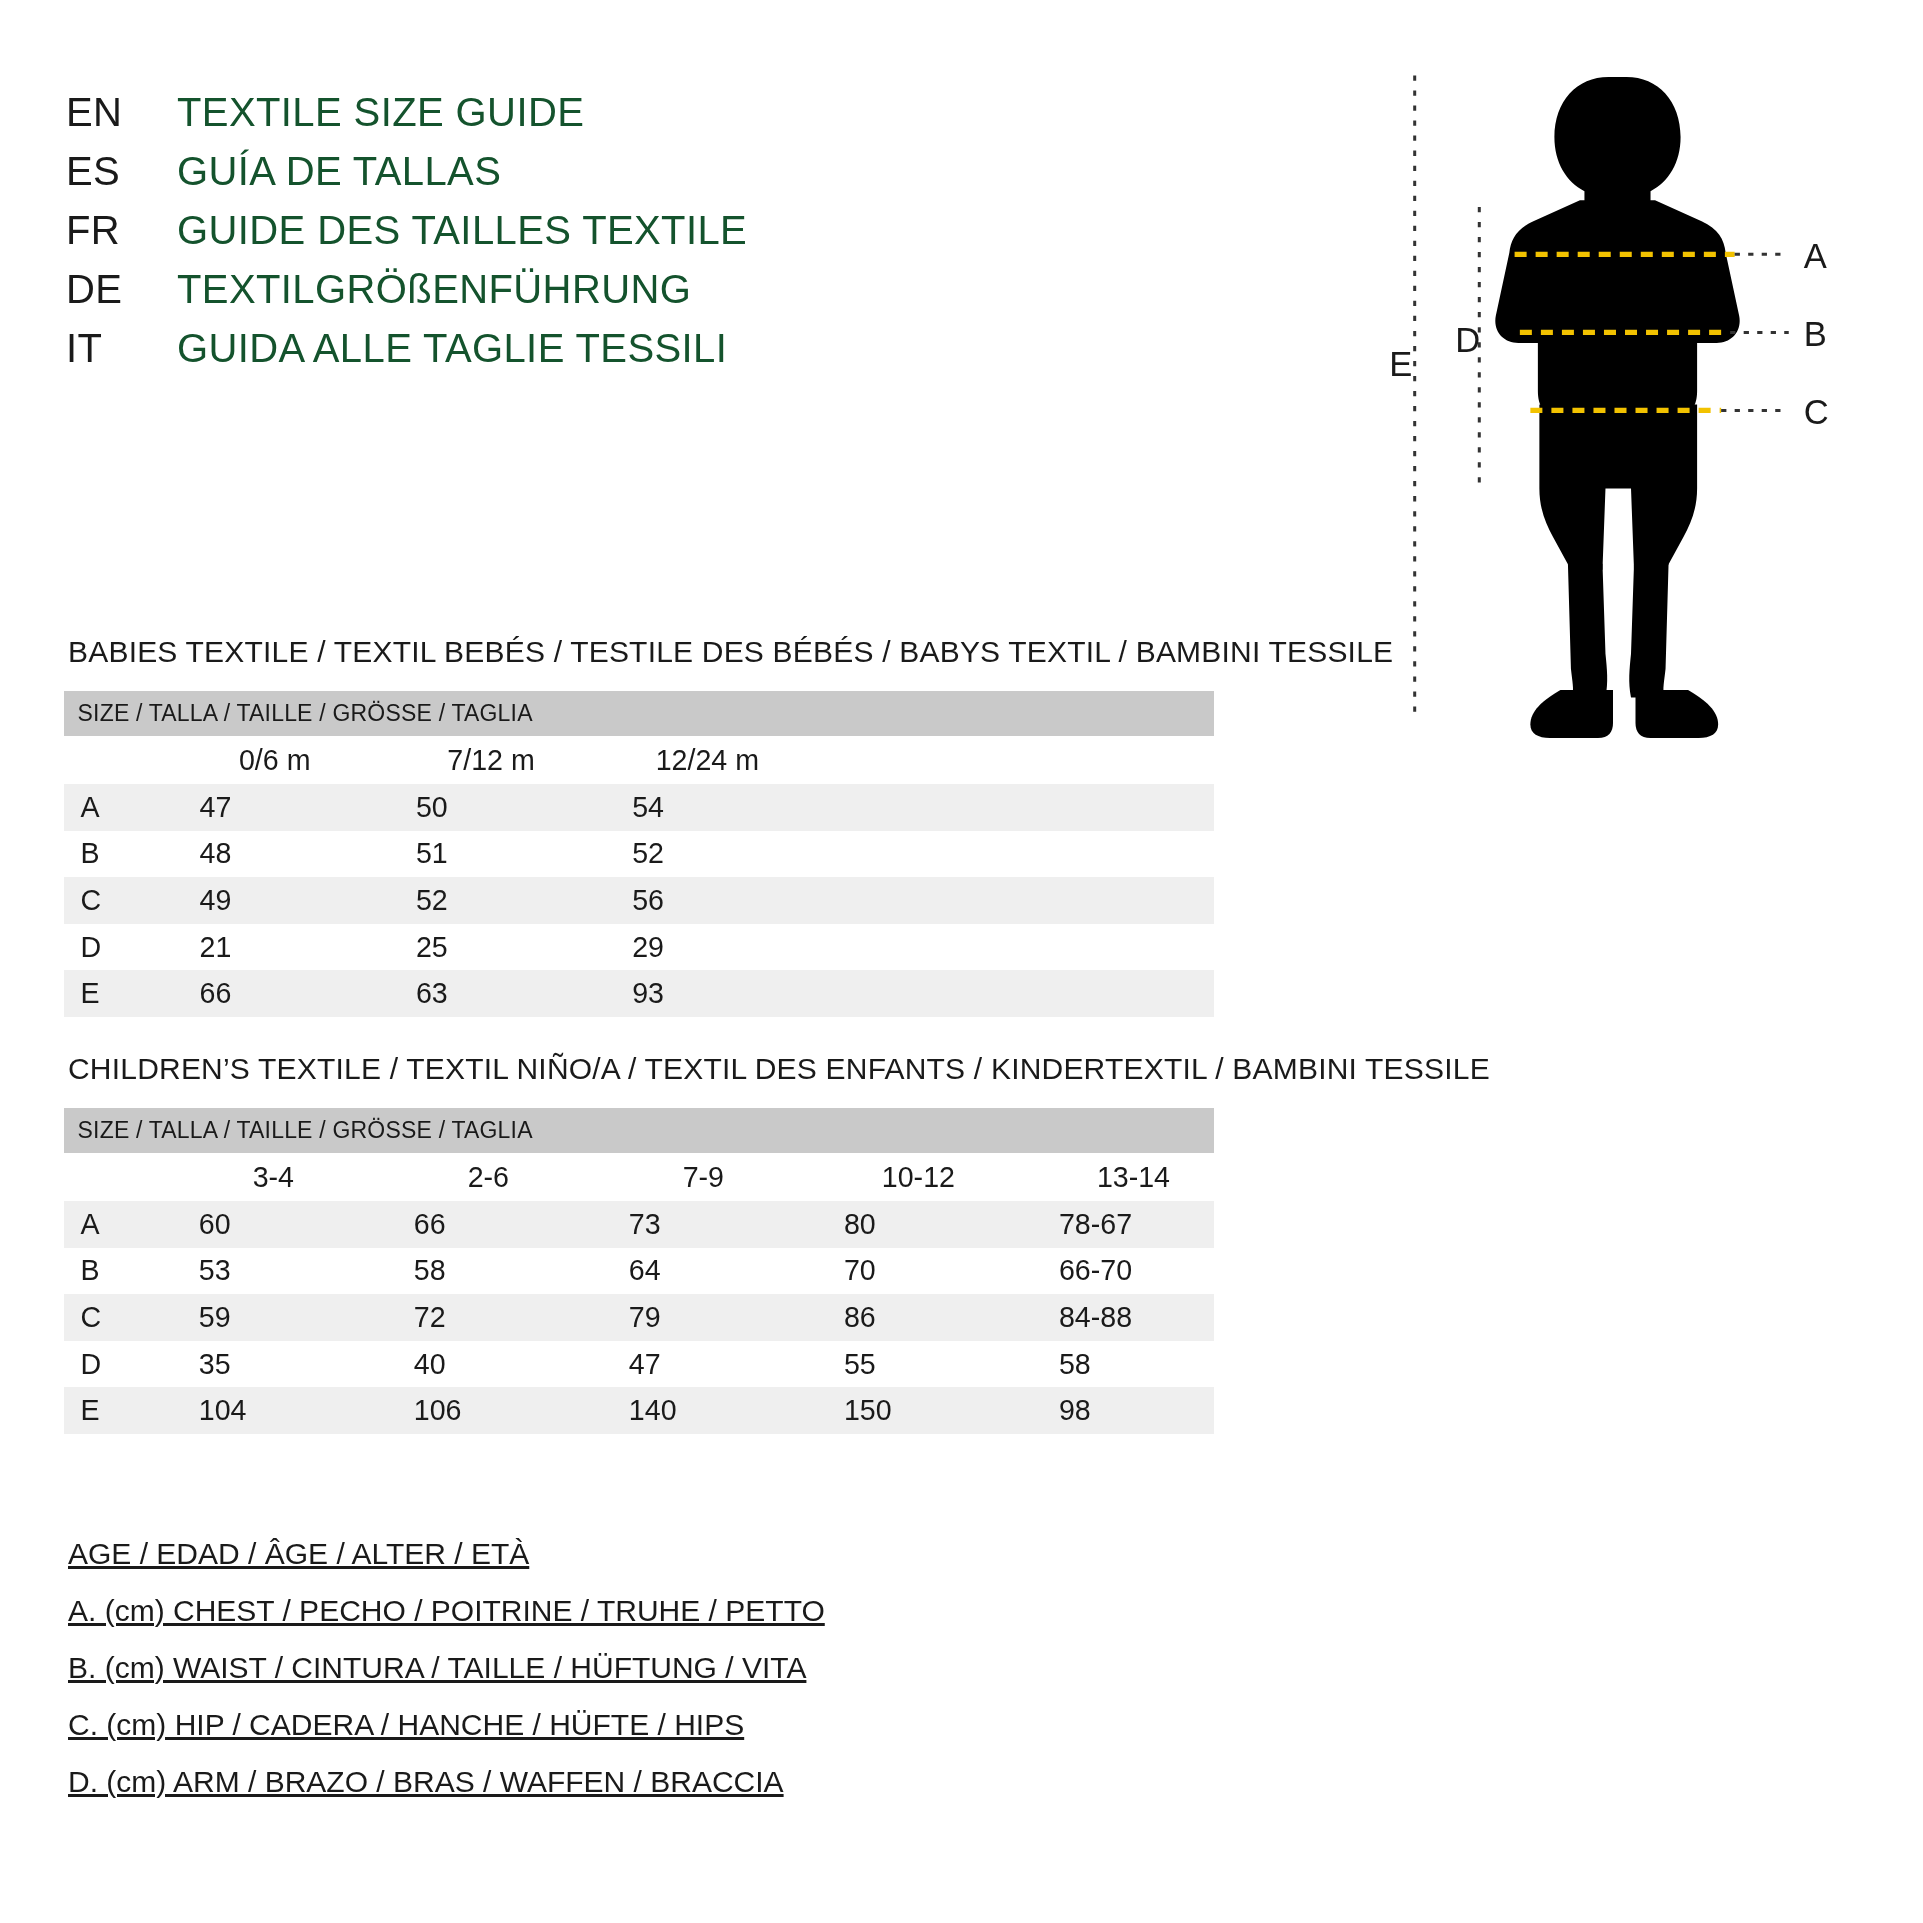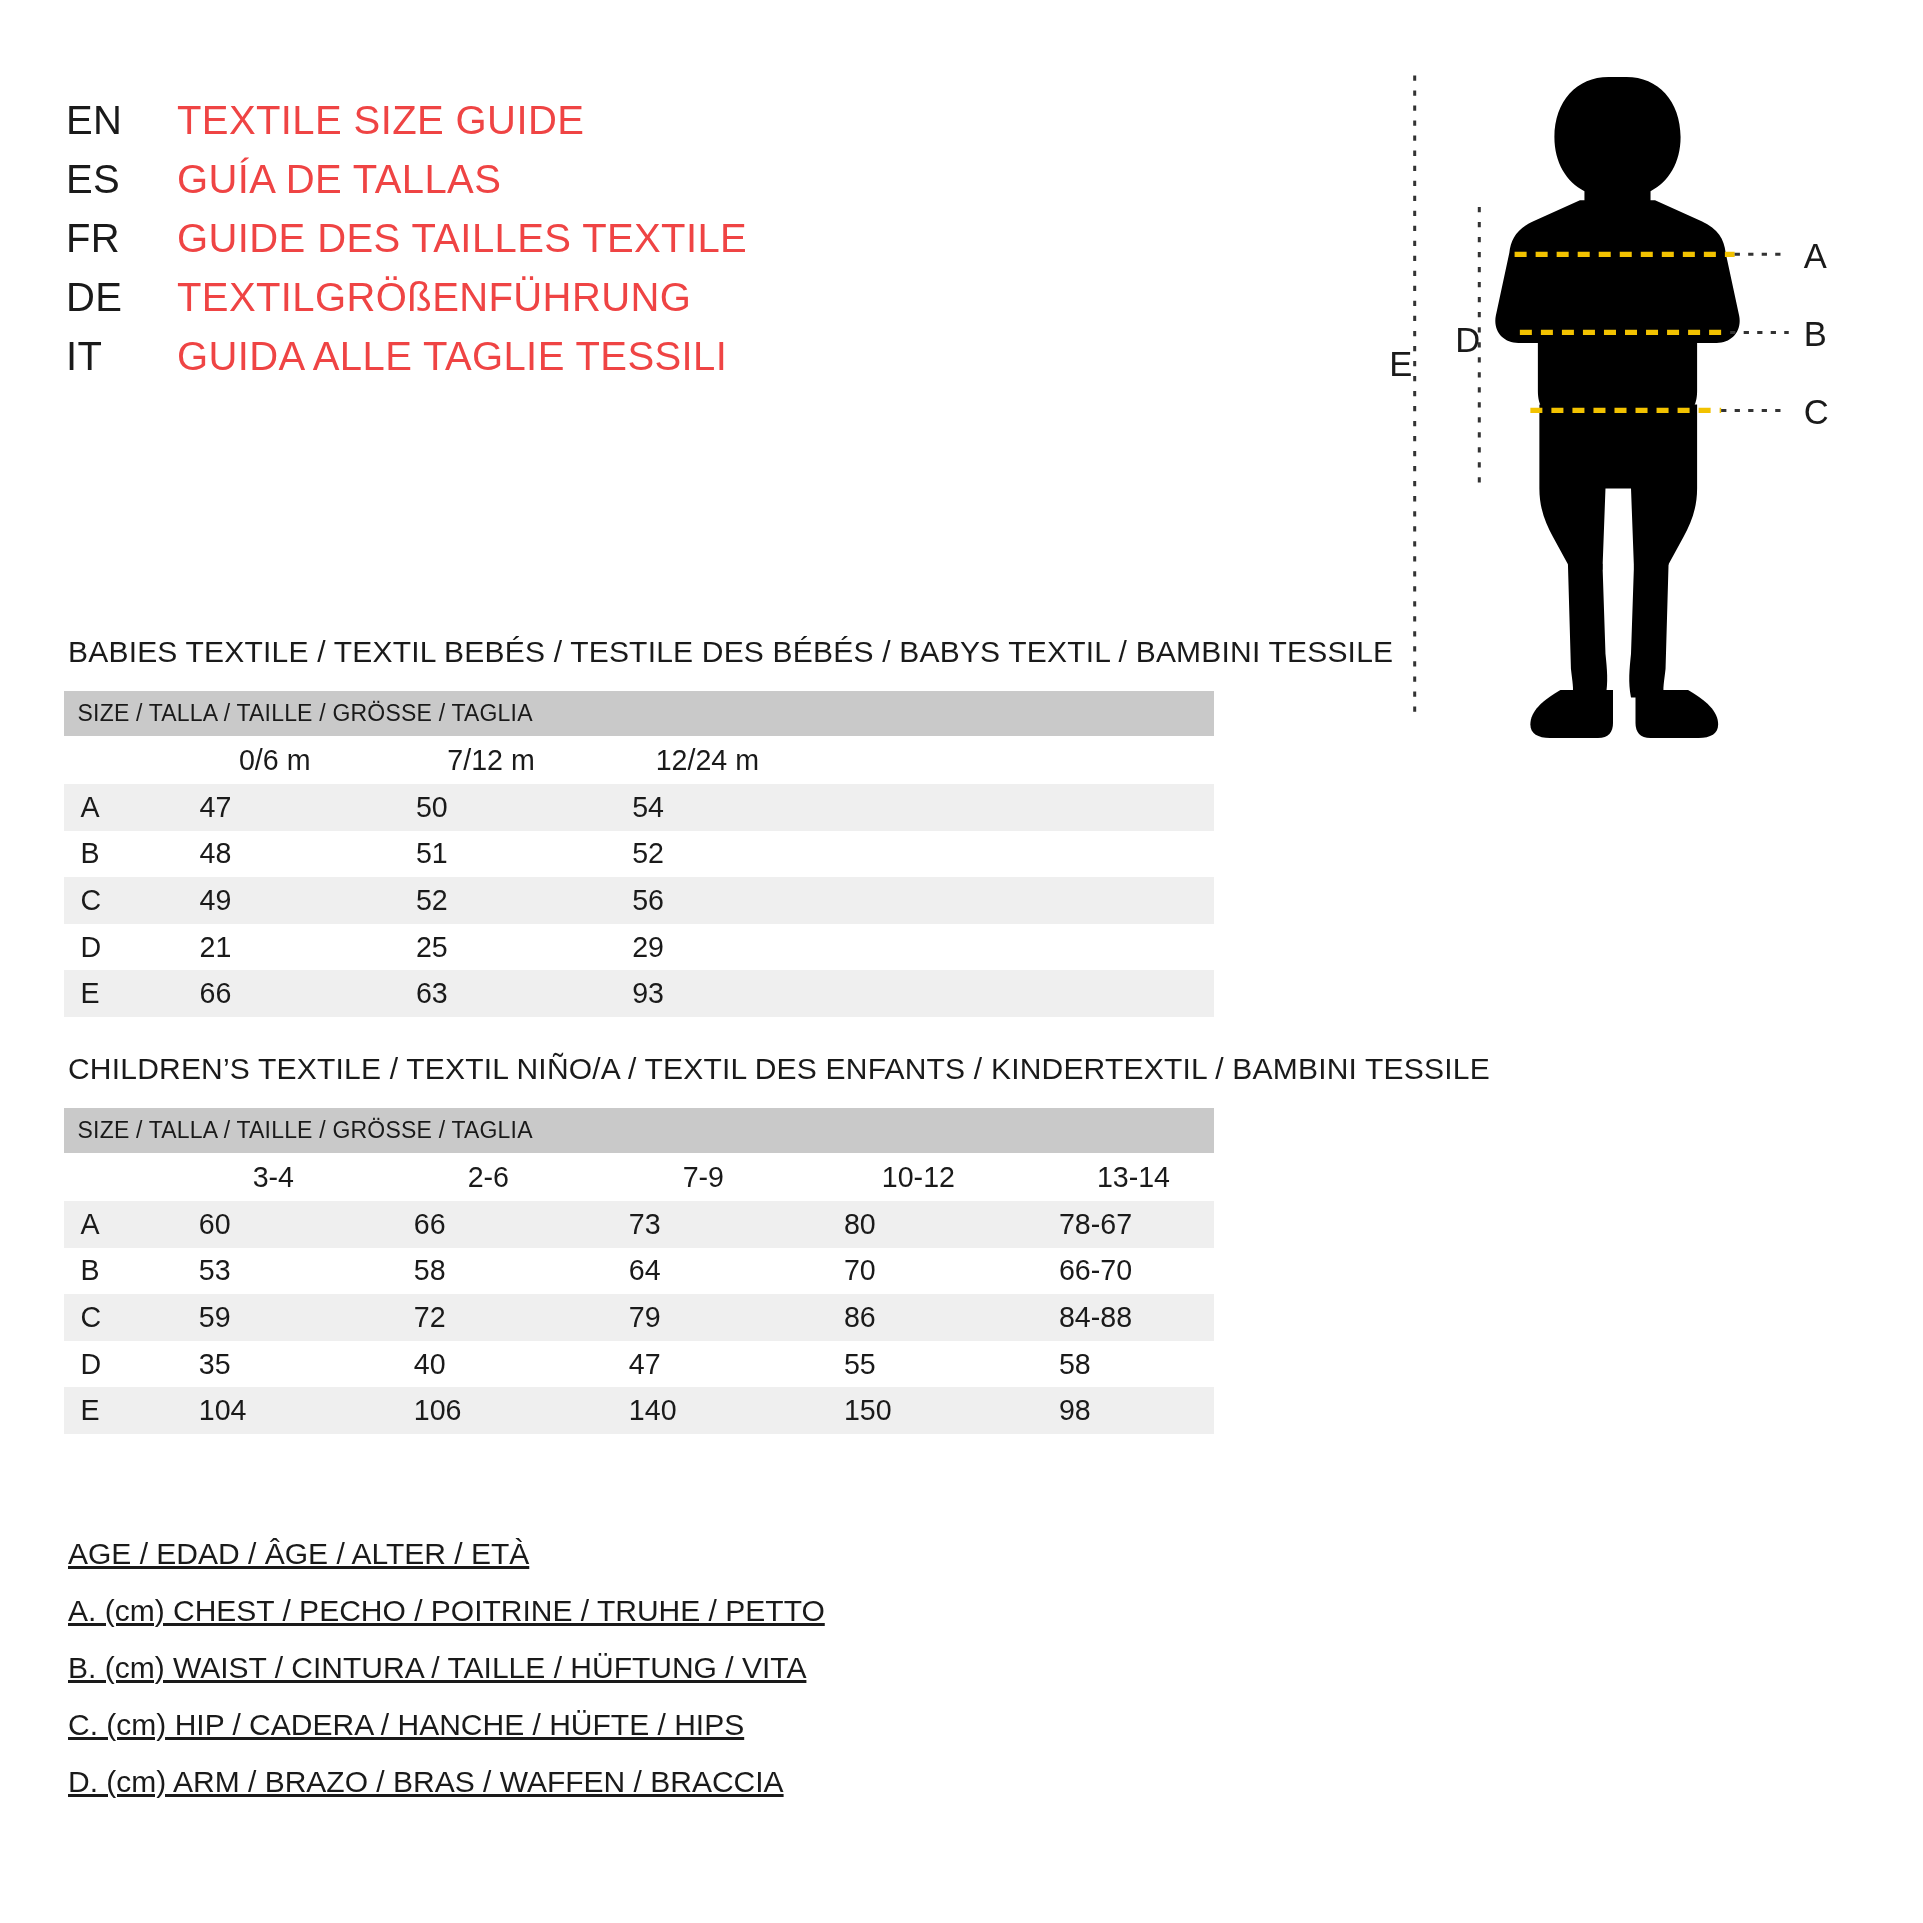--- a/index.html
+++ b/index.html
@@ -23,37 +23,36 @@
     box-sizing: border-box;
     padding: 0;
   }
 
   
   .lang-block {
     position: absolute;
     left: 66px;
     top: 90px;
     width: 1127px;
-    margin-top: 8px;
   }
   .lang-row {
     display: flex;
     align-items: baseline;
     height: 59px;
   }
   .lang-code {
     width: 111px;
     font-size: 40px;
     letter-spacing: 0.4px;
     color: #1a1a1a;
   }
   .lang-title {
     font-size: 40px;
     letter-spacing: 0.4px;
-    color: #ef4444;
+    color: #14532d;
     white-space: nowrap;
   }
 
   
   .figure-area {
     position: absolute;
     left: 1383px;
     top: 68px;
     width: 481px;
     height: 691px;

